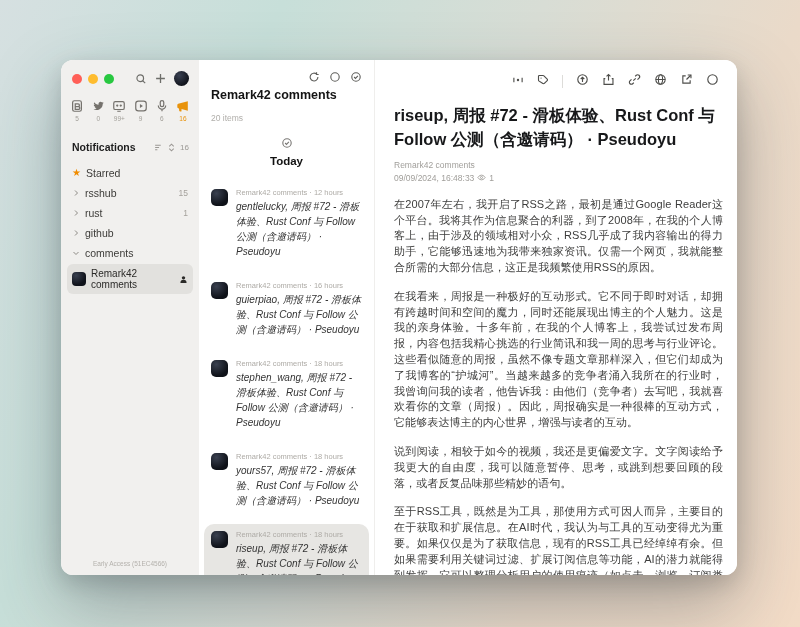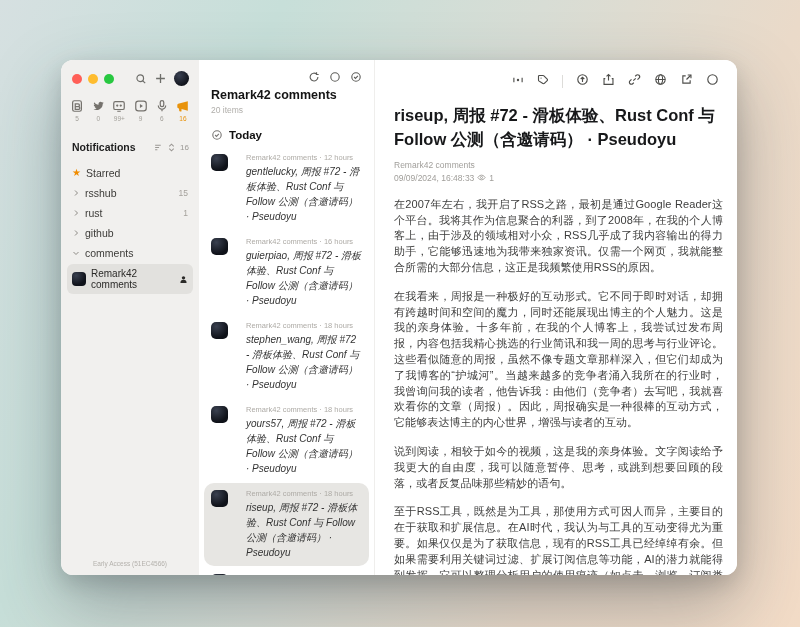--- a/index.html
+++ b/index.html
@@ -42,25 +42,25 @@
   .feed-row { display:flex; align-items:center; gap:5px; margin:1px 0 0 0; padding:4px 5px; border-radius:6px; background:#e2e1de; font-size:10px; color:#2b2a28; }
   .feed-avatar { width:14px; height:14px; border-radius:4px; flex:none;
     background:radial-gradient(circle at 30% 25%,#39404f 0%,#10131b 65%); }
   .feed-row .owner { margin-left:auto; color:#2b2a28; display:flex; }
   .early { position:absolute; bottom:8px; left:0; right:0; text-align:center; font-size:6.5px; color:#b4b1ac; }
   
   .listcol { width:176px; flex:none; background:#fff; border-right:1px solid #efeeec; display:flex; flex-direction:column; overflow:hidden; }
   .list-head { padding:9px 12px 2px 12px; }
   .list-head .icons { display:flex; justify-content:flex-end; gap:9px; color:#5f5f5c; }
   .list-title { font-size:12.5px; font-weight:700; color:#141414; margin-top:1px; }
-  .list-sub { font-size:8.5px; color:#b0aeaa; margin-top:3px; }
+  .list-sub { font-size:8.5px; color:#b0aeaa; margin-top:11px; }
   .entries { flex:1; overflow:hidden; padding-top:2px; }
-  .section-label { display:flex; align-items:center; gap:6px; padding:10px 12px 5px 12px; font-size:11.5px; font-weight:700; color:#111; }
+  .section-label { display:flex; align-items:center; gap:6px; padding:10px 12px 5px 12px; font-size:11.5px; font-weight:700; color:#111;flex-direction:column; }
   .section-label svg { color:#7a7875; }
-  .entry { display:grid; grid-template-columns:18px 1fr; column-gap:17px; margin:1px 5px; padding:6px 7px; border-radius:10px; }
+  .entry { display:grid; grid-template-columns:18px 1fr; column-gap:7px; margin:10px 5px; padding:6px 7px; border-radius:10px; }
   .entry.selected { background:#e7e6e3; }
   .entry .av { width:17px; height:17px; border-radius:5px; margin-top:1px;
     background:radial-gradient(circle at 32% 26%,#3a4150 0%,#0f1219 68%); }
   .entry .meta { font-size:7.5px; color:#aeaba6; white-space:nowrap; overflow:hidden; margin-bottom:2px; }
   .entry .etitle { font-size:10px; line-height:1.5; color:#343434;font-style:italic; }
   
   .reader { flex:1; background:#fff; display:flex; flex-direction:column; overflow:hidden; }
   .reader-toolbar { display:flex; align-items:center; justify-content:flex-end; gap:13px; padding:12px 18px 0 0; color:#4d4d4a; }
   .reader-toolbar .sep { width:1px; height:13px; background:#dddcd9; }
   .article { padding:14px 14px 0 19px; }
@@ -343,18 +343,18 @@
         <span>09/09/2024, 16:48:33</span>
         <span><svg width="9" height="9" viewBox="0 0 16 16" fill="none" stroke="currentColor" stroke-width="1.6">
               <path d="M1.5 8s2.4-4.2 6.5-4.2S14.5 8 14.5 8 12.1 12.2 8 12.2 1.5 8 1.5 8z"></path>
               <circle cx="8" cy="8" r="1.8"></circle>
             </svg></span>
         <span>1</span>
       </div>
       <div class="a-body" id="article-body">
           <p>在2007年左右，我开启了RSS之路，最初是通过Google Reader这个平台。我将其作为信息聚合的利器，到了2008年，在我的个人博客上，由于涉及的领域相对小众，RSS几乎成了我内容输出的得力助手，它能够迅速地为我带来独家资讯。仅需一个网页，我就能整合所需的大部分信息，这正是我频繁使用RSS的原因。</p>
           <p>在我看来，周报是一种极好的互动形式。它不同于即时对话，却拥有跨越时间和空间的魔力，同时还能展现出博主的个人魅力。这是我的亲身体验。十多年前，在我的个人博客上，我尝试过发布周报，内容包括我精心挑选的行业简讯和我一周的思考与行业评论。这些看似随意的周报，虽然不像专题文章那样深入，但它们却成为了我博客的“护城河”。当越来越多的竞争者涌入我所在的行业时，我曾询问我的读者，他告诉我：由他们（竞争者）去写吧，我就喜欢看你的文章（周报）。因此，周报确实是一种很棒的互动方式，它能够表达博主的内心世界，增强与读者的互动。</p>
-          <p>说到阅读，相较于如今的视频，这是我的亲身体验。文字阅读给予我更大的自由度，我可以随意暂停、思考，或跳到想要回顾的段落，或者反复品味那些精妙的语句。</p>
+          <p>说到阅读，相较于如今的视频，我还是更偏爱文字。文字阅读给予我更大的自由度，我可以随意暂停、思考，或跳到想要回顾的段落，或者反复品味那些精妙的语句。</p>
           <p>至于RSS工具，既然是为工具，那使用方式可因人而异，主要目的在于获取和扩展信息。在AI时代，我认为与工具的互动变得尤为重要。如果仅仅是为了获取信息，现有的RSS工具已经绰绰有余。但如果需要利用关键词过滤、扩展订阅信息等功能，AI的潜力就能得到发挥。它可以整理分析用户的使用痕迹（如点击、浏览、订阅类型、历史记录等），并反馈给用户关键数据，帮助用户进一步筛选和整理信息，从而优化阅读体验（越用越称心）。我相信，如果加入Web3技术，RSS工具将带来更多有趣的功能和体验，对此我还是充满期待的。</p>
         </div>
     </article>
   </section>
 </div>
 
 </body></html>

